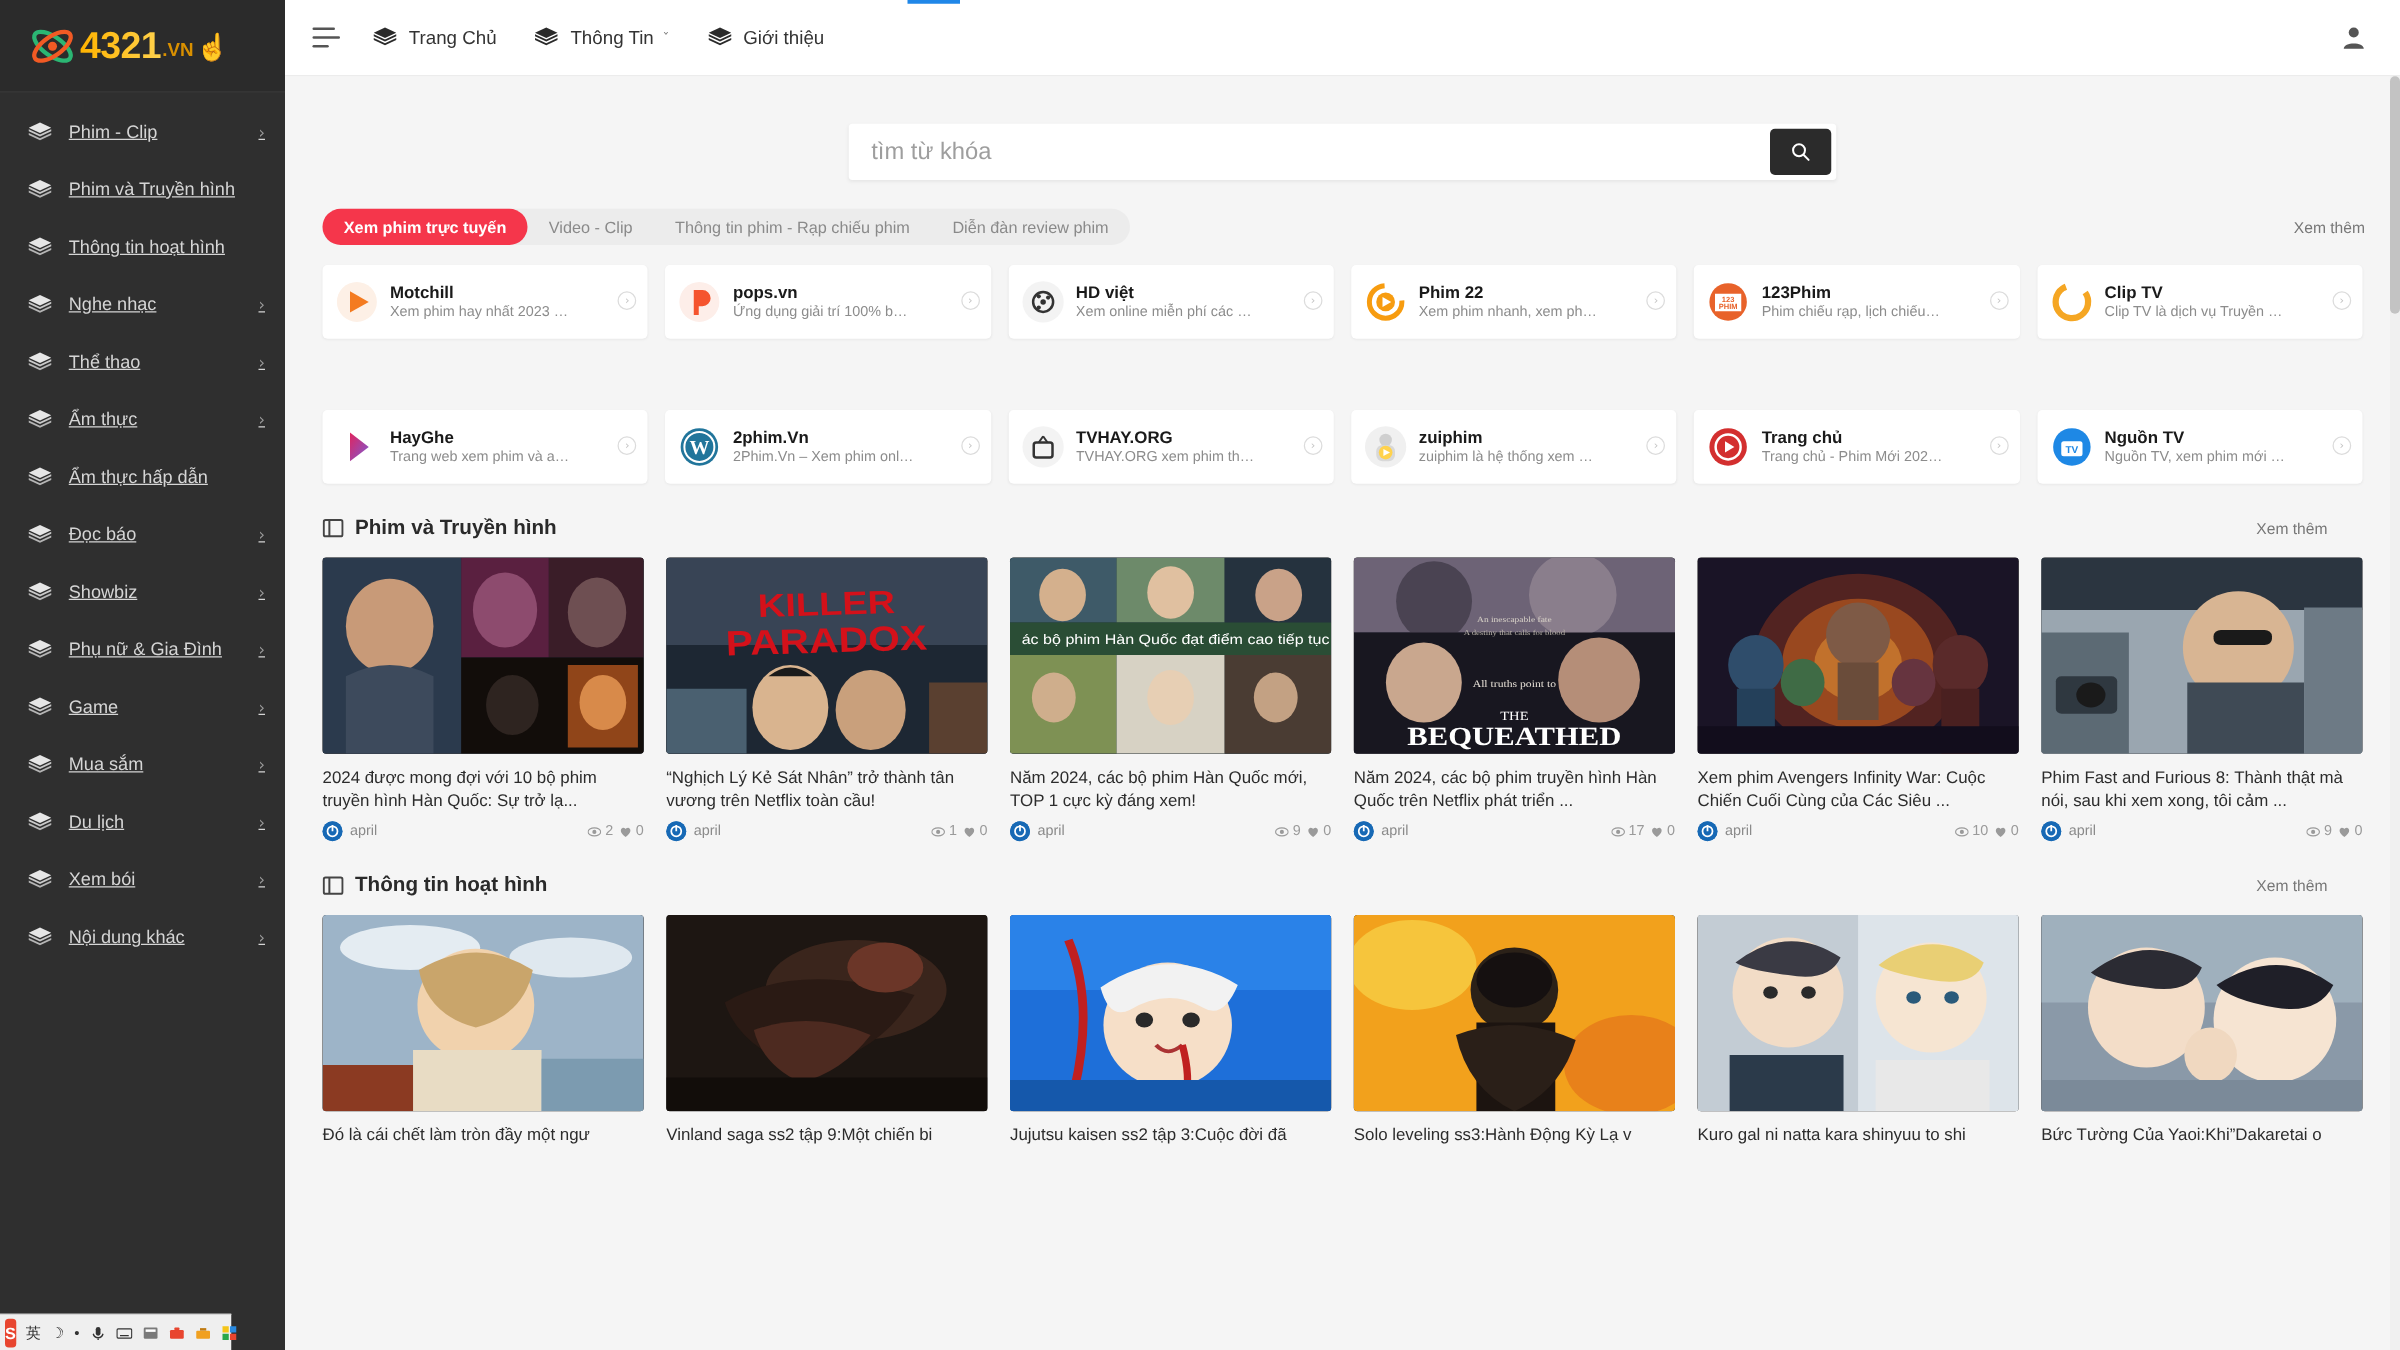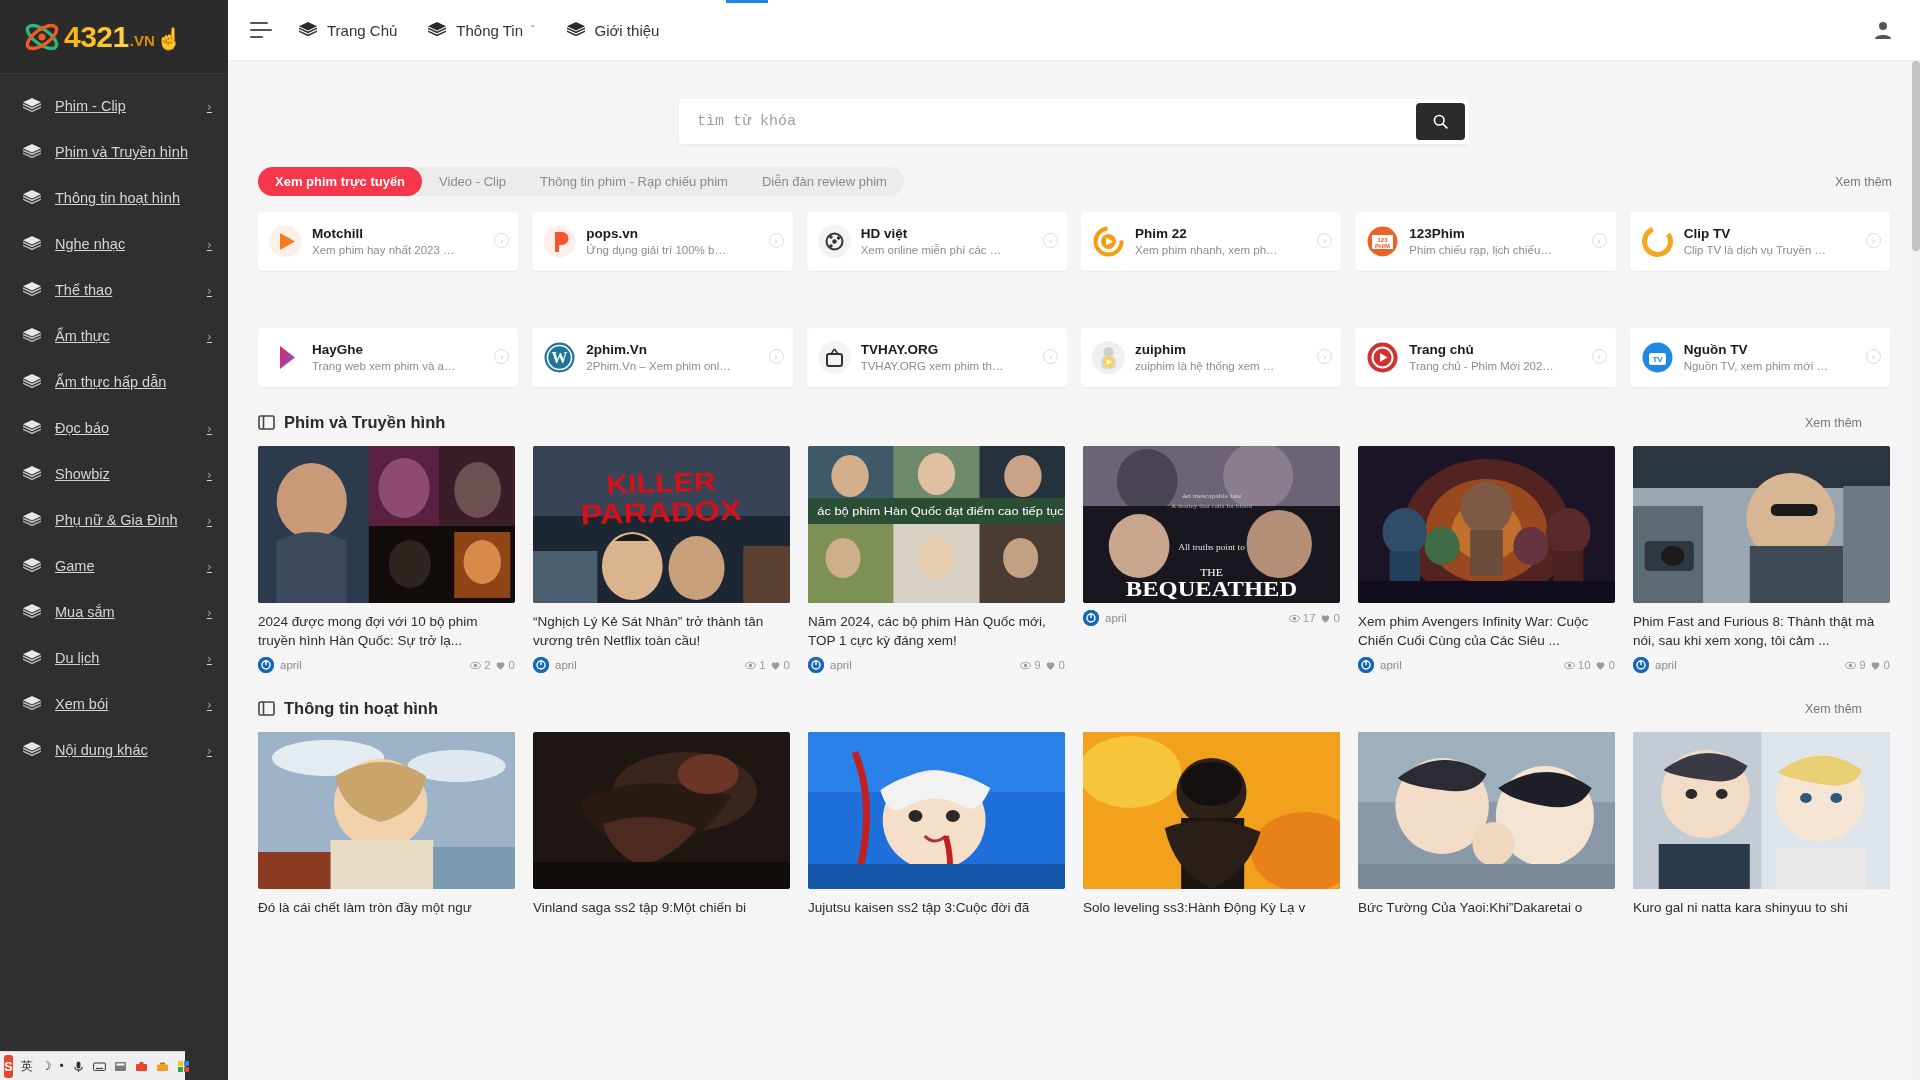--- a/index.html
+++ b/index.html
@@ -77,21 +77,21 @@
   .content { height: 1019px; overflow: hidden; padding: 0; position: relative; }
 
   .search-wrap { display: flex; justify-content: center; padding: 38px 0 0 0; }
   .search-box {
     width: 790px; height: 45px; background: #fff; border-radius: 3px;
     display: flex; align-items: center; box-shadow: 0 1px 3px rgba(0,0,0,.06);
     overflow: hidden;
   }
   .search-input {
     flex: 1; height: 100%; border: 0; outline: 0; padding: 0 18px;
-    font-size: 15px; color: #b91c1c; font-family: Liberation Mono, monospace;
+    font-size: 19px; color: #b91c1c; font-family: Liberation Sans, sans-serif;
     background: transparent;
   }
   .search-input::placeholder { color: #9e9e9e; }
   .search-btn {
     width: 49px; height: 37px; margin-right: 4px; background: #2b2b2b;
     border: 0; border-radius: 4px; cursor: pointer;
     display: flex; align-items: center; justify-content: center;
   }
   .search-btn svg { width: 17px; height: 17px; }
 
@@ -798,20 +798,21 @@
               <rect x="0" y="60" width="220" height="97" fill="#181720"></rect>
               <ellipse cx="48" cy="100" rx="26" ry="32" fill="#c9a78e"></ellipse>
               <ellipse cx="168" cy="98" rx="28" ry="34" fill="#b58e78"></ellipse>
               <text x="110" y="52" font-size="6.5" text-anchor="middle" fill="#d8d2c8" font-family="Liberation Serif">An inescapable fate</text>
               <text x="110" y="62" font-size="6" text-anchor="middle" fill="#b8b2a8" font-family="Liberation Serif">A destiny that calls for blood</text>
               <text x="110" y="104" font-size="8" text-anchor="middle" fill="#e8e2d8" font-family="Liberation Serif">All truths point to</text>
               <text x="110" y="130" font-size="10" text-anchor="middle" fill="#ffffff" font-family="Liberation Serif">THE</text>
               <text x="110" y="150" font-size="21" font-weight="bold" text-anchor="middle" fill="#ffffff" font-family="Liberation Serif">BEQUEATHED</text>
             </svg>
           </div>
+          <div class="movie-title">Năm 2024, các bộ phim truyền hình Hàn Quốc trên Netflix phát triển ...</div>
           <div class="movie-meta">
             <span class="avatar">
                 <svg viewBox="0 0 16 16">
                   <circle cx="8" cy="8" r="8" fill="#1769b5"></circle>
                   <circle cx="8" cy="8" r="4" fill="none" stroke="#fff" stroke-width="1.4"></circle>
                   <line x1="8" y1="3" x2="8" y2="8" stroke="#fff" stroke-width="1.4"></line>
                 </svg>
               </span>
             <span class="author">april</span>
             <span class="stats">
@@ -993,52 +994,52 @@
               <path d="M70 96 q40 -18 82 4 q-10 40 -42 57 q-32 -18 -40 -61 Z" fill="#2a1f18"></path>
               <ellipse cx="110" cy="52" rx="26" ry="22" fill="#151010"></ellipse>
             </svg>
           </div>
           <div class="movie-title">Solo leveling ss3:Hành Động Kỳ Lạ v</div>
         </div>
 
         <div class="movie-card">
           <div class="thumb">
             <svg viewBox="0 0 220 157" preserveAspectRatio="none">
-              <rect width="220" height="157" fill="#8a99a8"></rect>
-              <rect x="0" y="0" width="220" height="70" fill="#9fb0bd"></rect>
-              <ellipse cx="72" cy="74" rx="40" ry="48" fill="#f3ddc8"></ellipse>
-              <path d="M34 46 q38 -34 76 -4 q-8 22 -38 16 q-30 -4 -38 -12 Z" fill="#2b2b33"></path>
-              <ellipse cx="160" cy="84" rx="42" ry="50" fill="#f6e4d2"></ellipse>
-              <path d="M120 56 q42 -32 80 0 q-10 24 -40 18 q-30 -6 -40 -18 Z" fill="#1f1f28"></path>
-              <ellipse cx="116" cy="112" rx="18" ry="22" fill="#f0d8c0"></ellipse>
-              <rect x="0" y="132" width="220" height="25" fill="#7b8a99"></rect>
-            </svg>
-          </div>
-          <div class="movie-title">Bức Tường Của Yaoi:Khi”Dakaretai o</div>
-        </div>
-
-        <div class="movie-card">
-          <div class="thumb">
-            <svg viewBox="0 0 220 157" preserveAspectRatio="none">
               <rect width="220" height="157" fill="#cfd8df"></rect>
               <rect x="0" y="0" width="110" height="157" fill="#c3ccd4"></rect>
               <rect x="110" y="0" width="110" height="157" fill="#dde4ea"></rect>
               <ellipse cx="62" cy="62" rx="38" ry="44" fill="#f2dcc6"></ellipse>
               <path d="M26 38 q36 -32 72 -4 q-8 20 -36 14 q-28 -4 -36 -10 Z" fill="#3a3a44"></path>
               <ellipse cx="160" cy="66" rx="38" ry="44" fill="#f6e5d2"></ellipse>
               <path d="M124 40 q36 -32 72 -2 q-6 20 -36 14 q-30 -6 -36 -12 Z" fill="#e9cf74"></path>
               <circle cx="50" cy="62" r="5" fill="#2a2a2a"></circle>
                 <circle cx="76" cy="62" r="5" fill="#2a2a2a"></circle>
               <circle cx="148" cy="66" r="5" fill="#2a5a7a"></circle>
                 <circle cx="174" cy="66" r="5" fill="#2a5a7a"></circle>
               <rect x="22" y="112" width="78" height="45" fill="#2b3a4a"></rect>
               <rect x="122" y="116" width="78" height="41" fill="#e8e8e8"></rect>
             </svg>
           </div>
           <div class="movie-title">Kuro gal ni natta kara shinyuu to shi</div>
+        </div>
+
+        <div class="movie-card">
+          <div class="thumb">
+            <svg viewBox="0 0 220 157" preserveAspectRatio="none">
+              <rect width="220" height="157" fill="#8a99a8"></rect>
+              <rect x="0" y="0" width="220" height="70" fill="#9fb0bd"></rect>
+              <ellipse cx="72" cy="74" rx="40" ry="48" fill="#f3ddc8"></ellipse>
+              <path d="M34 46 q38 -34 76 -4 q-8 22 -38 16 q-30 -4 -38 -12 Z" fill="#2b2b33"></path>
+              <ellipse cx="160" cy="84" rx="42" ry="50" fill="#f6e4d2"></ellipse>
+              <path d="M120 56 q42 -32 80 0 q-10 24 -40 18 q-30 -6 -40 -18 Z" fill="#1f1f28"></path>
+              <ellipse cx="116" cy="112" rx="18" ry="22" fill="#f0d8c0"></ellipse>
+              <rect x="0" y="132" width="220" height="25" fill="#7b8a99"></rect>
+            </svg>
+          </div>
+          <div class="movie-title">Bức Tường Của Yaoi:Khi”Dakaretai o</div>
         </div>
       </div>
 
     </div>
 
     <div class="scrollbar">
       <div class="scrollthumb"></div>
     </div>
   </div>
 

